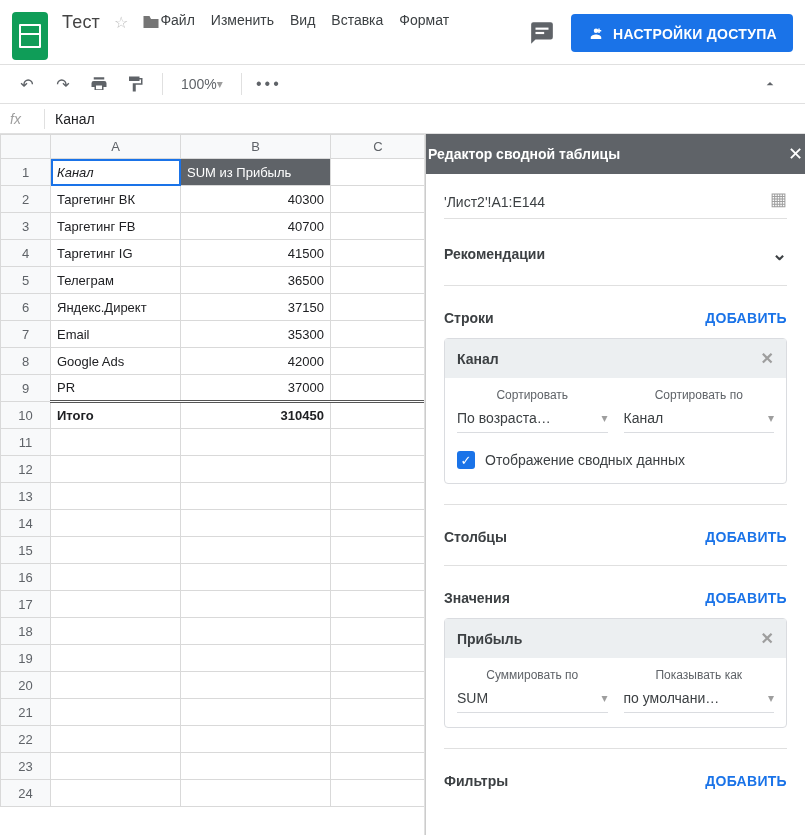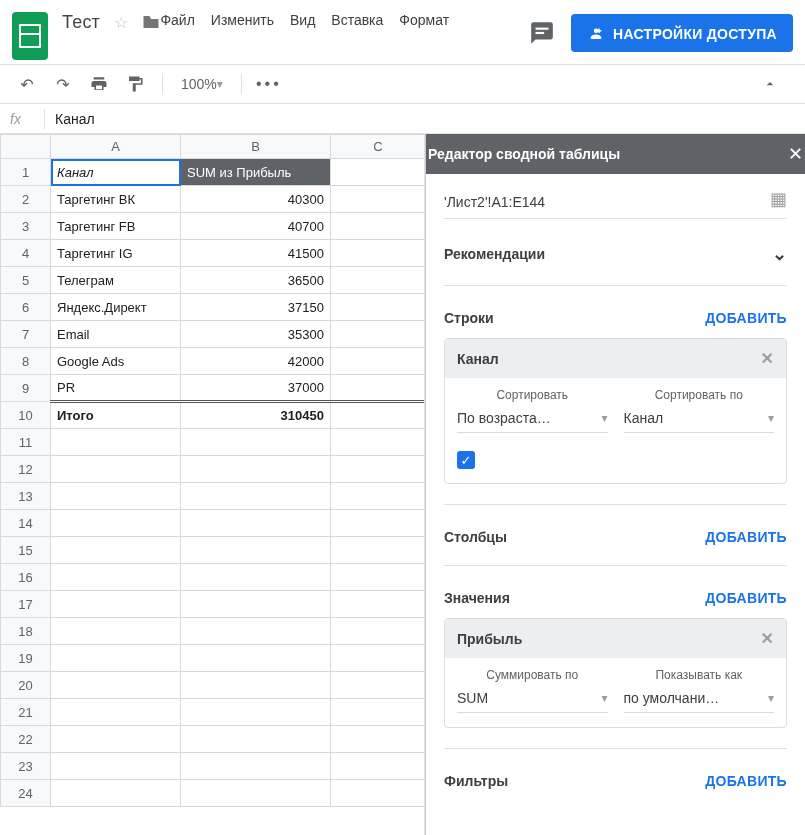--- a/index.html
+++ b/index.html
@@ -586,20 +586,21 @@
           <div class="field">
             <div class="field-label">Сортировать по</div>
             <div class="field-select">
               <span>Канал</span>
               <span class="caret">▾</span>
             </div>
           </div>
         </div>
         <div class="checkbox-row">
           <span class="checkbox">✓</span>
+          <span>Отображение сводных данных</span>
         </div>
       </div>
 
       <div class="section-divider"></div>
 
       <div class="section-label">
         <span>Столбцы</span>
         <span class="add-btn">ДОБАВИТЬ</span>
       </div>
 

